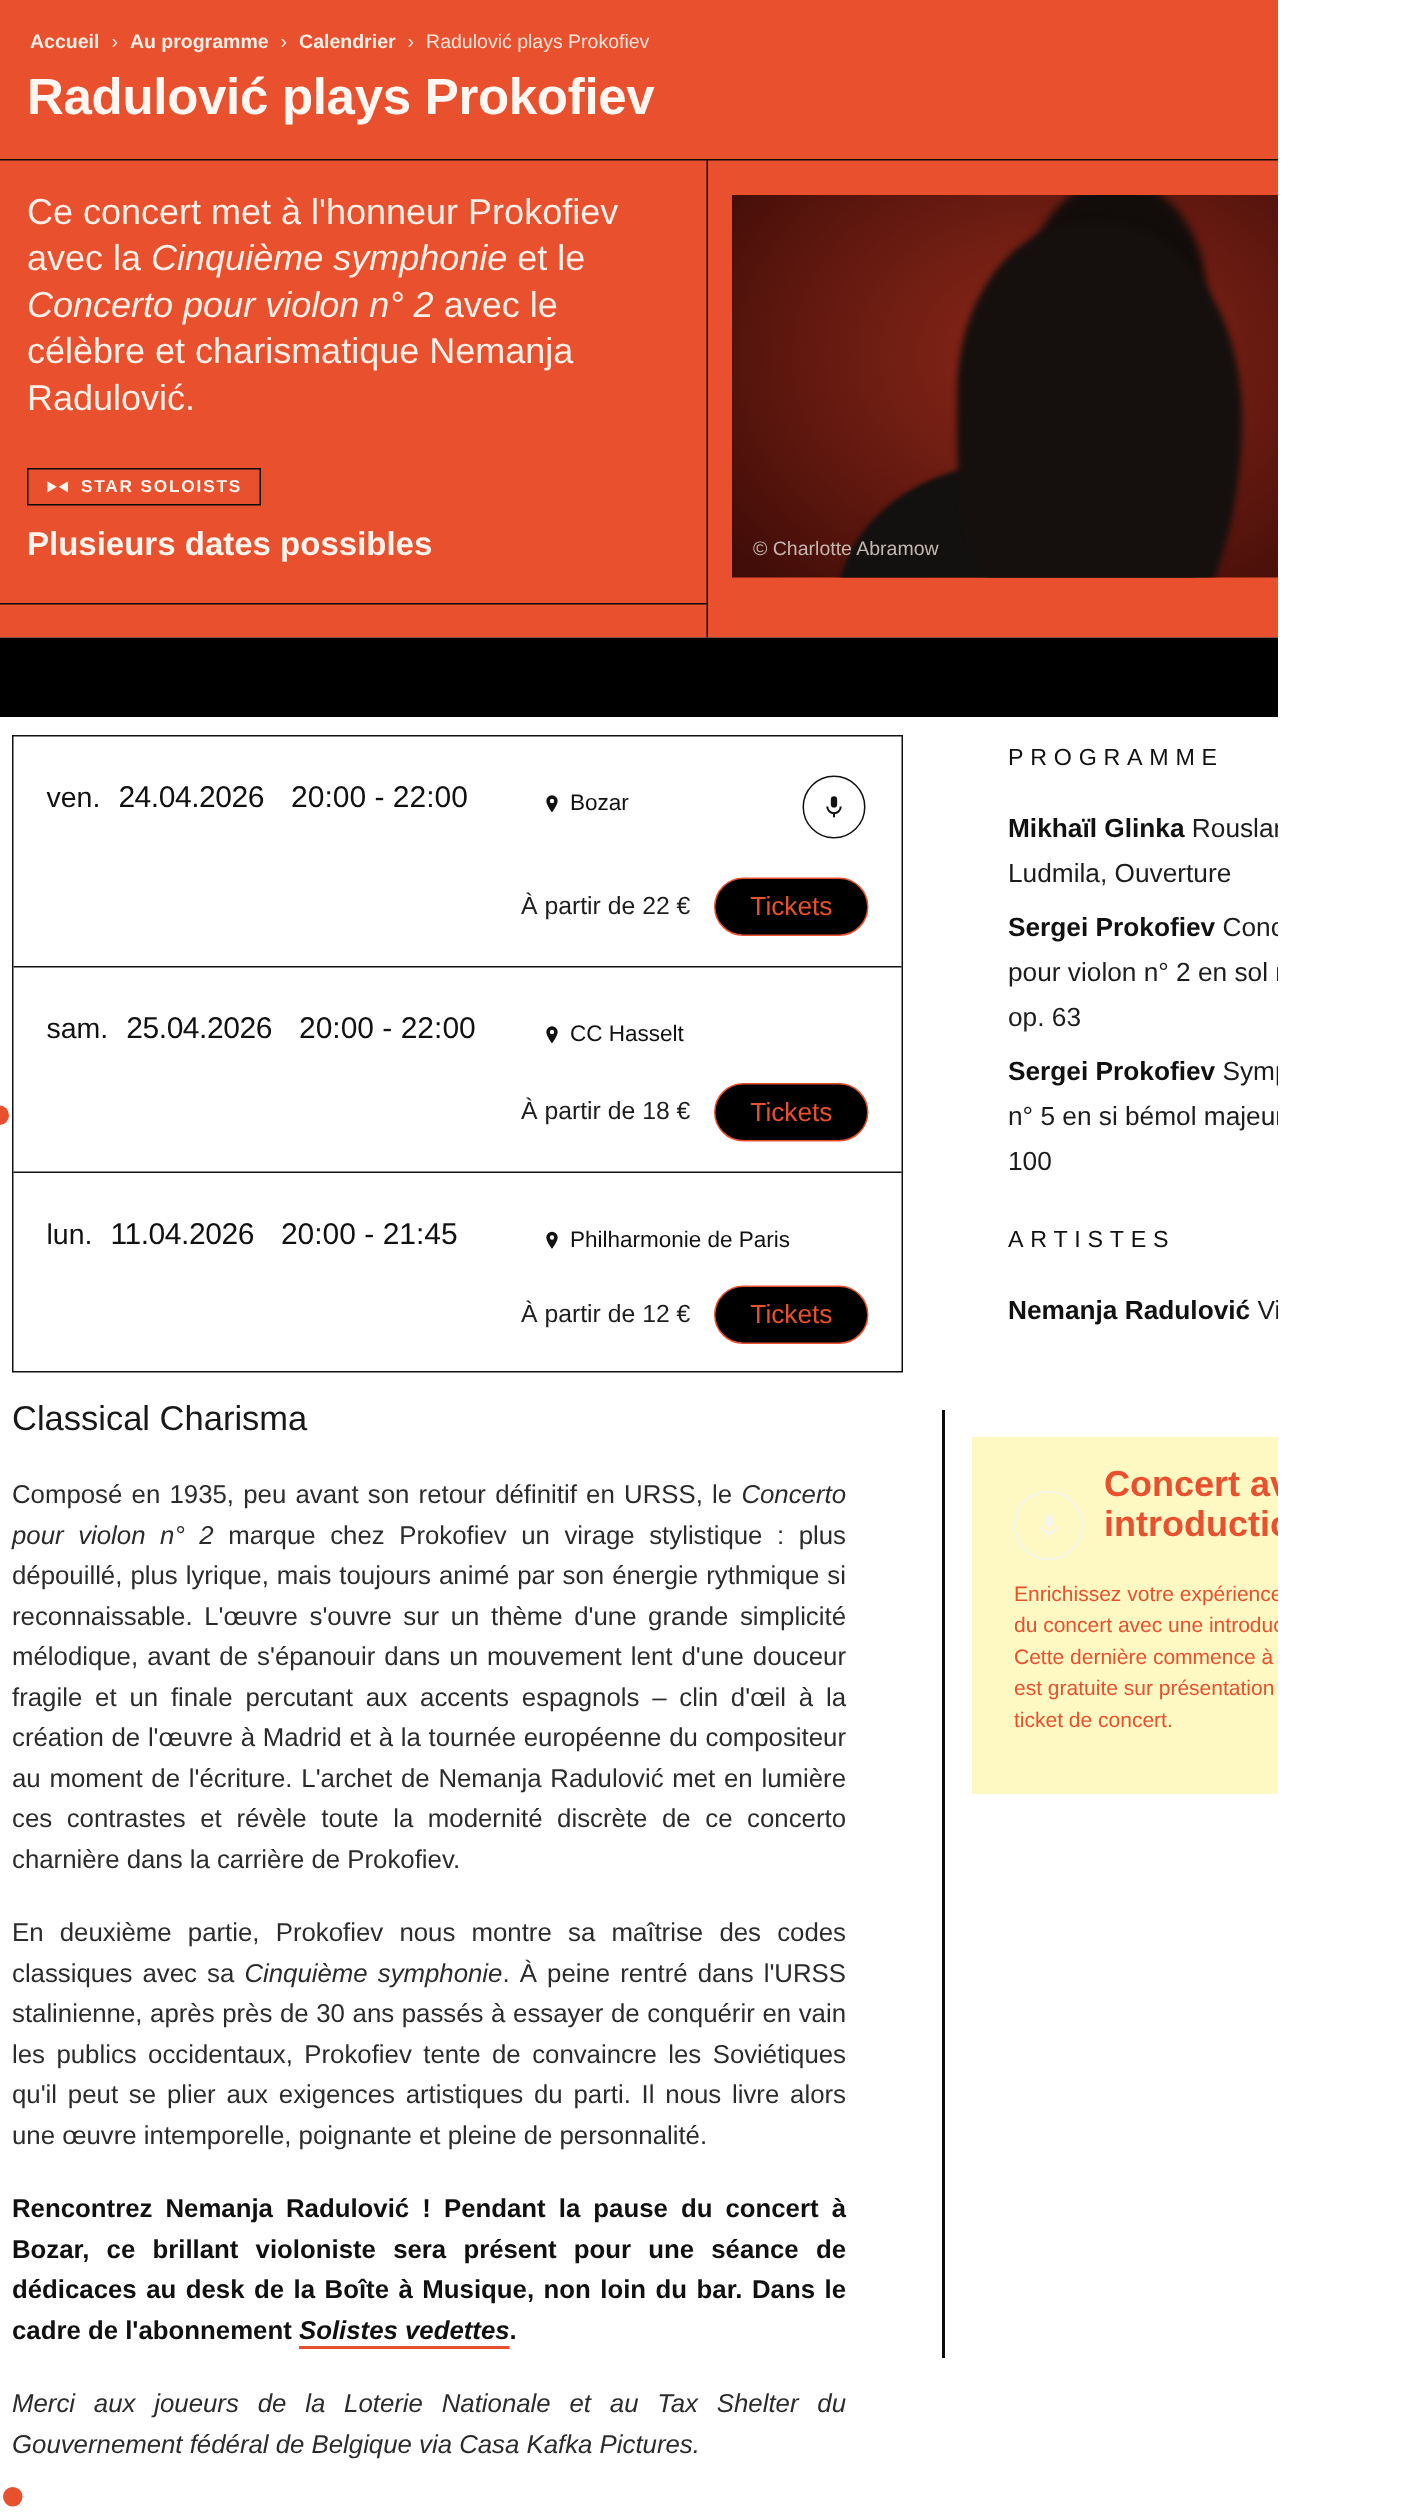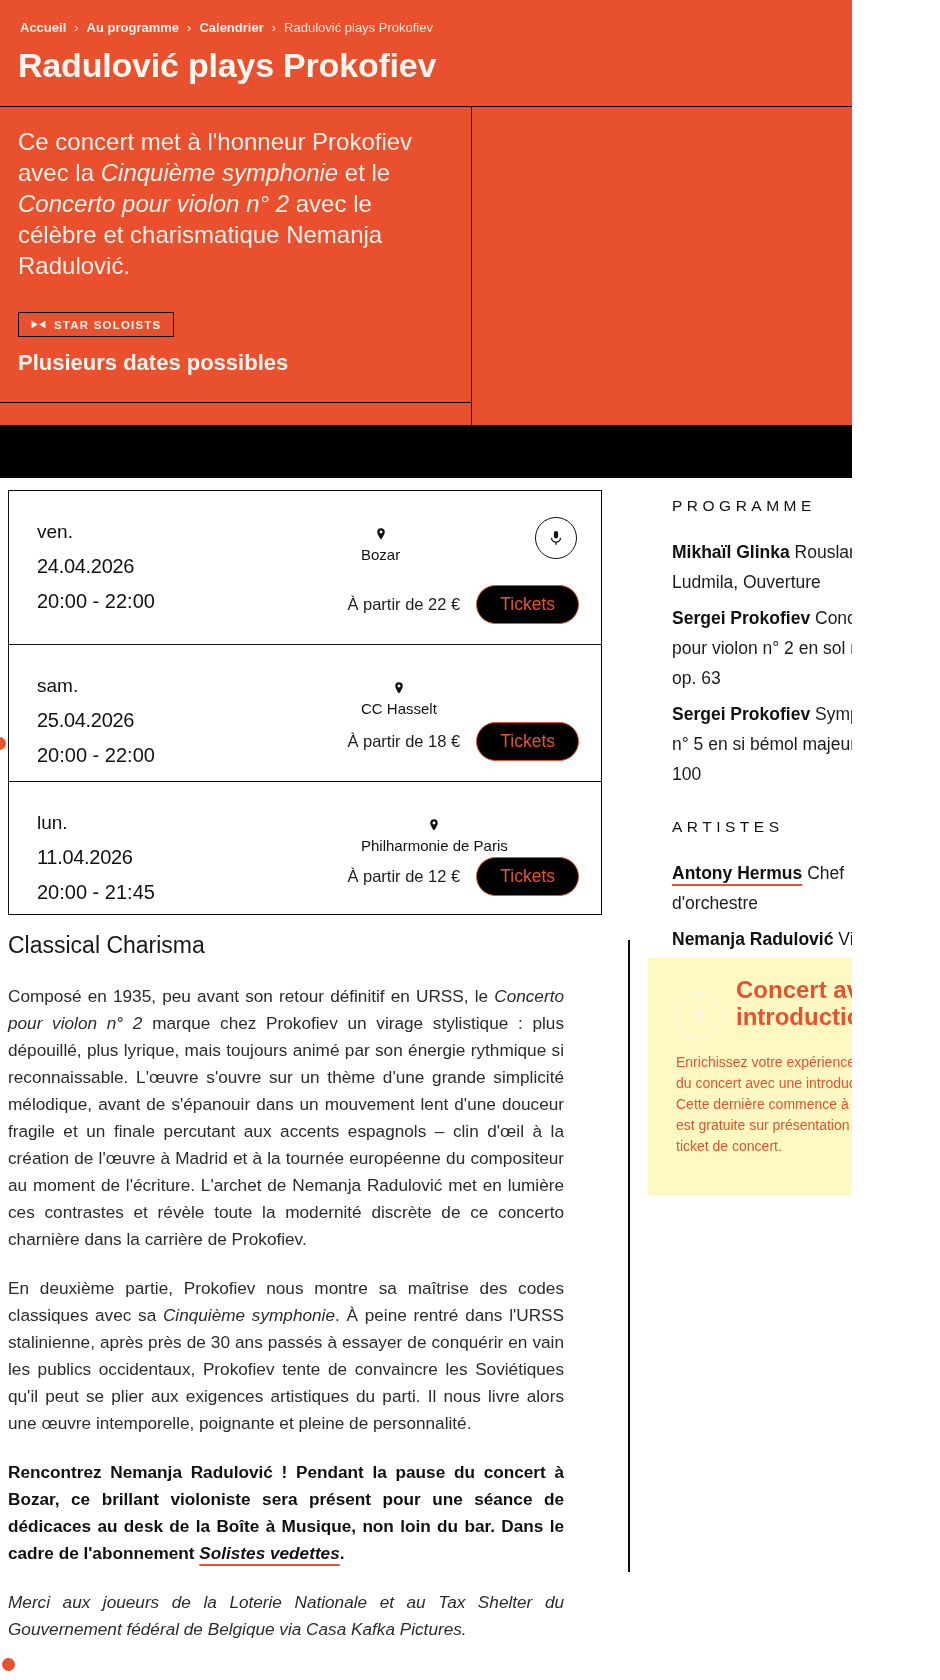--- a/index.html
+++ b/index.html
@@ -51,26 +51,26 @@
   
   .black-band { position:absolute; left:0; top:425px; width:940px; height:53px; background:#000; }
 
   
   .event-card { position:absolute; left:8px; top:490px; width:594px; height:425px;
                 border:1.5px solid #111; background:#fff; }
   .event-row { position:absolute; left:0; width:100%; }
   .event-row.r1 { top:0; height:153px; }
   .event-row.r2 { top:153px; height:137px; border-top:1.5px solid #111; }
   .event-row.r3 { top:290px; height:135px; border-top:1.5px solid #111; }
-  .when { position:absolute; left:22px; top:30px; display:flex; align-items:baseline; gap:12px; color:#111;flex-direction:column; }
+  .when { position:absolute; left:22px; top:30px; display:flex; align-items:baseline; gap:12px; color:#111; }
   .when .day { font-size:19px; }
   .when .date { font-size:20px; font-weight:500; letter-spacing:-0.3px; }
   .when .time { font-size:20px; font-weight:500; margin-left:6px; }
   .venue { position:absolute; left:352px; top:36px; display:flex; align-items:center; gap:5px;
-           font-size:15px; color:#111;flex-direction:column; }
+           font-size:15px; color:#111; }
   .venue svg { display:block; }
   .mic-circle { position:absolute; right:24px; top:26px; width:42px; height:42px; border-radius:50%;
                 border:1.5px solid #111; display:flex; align-items:center; justify-content:center;
                 color:#111; cursor:pointer; background:#fff; }
   .buy { position:absolute; right:22px; bottom:20px; display:flex; align-items:center; gap:16px; }
   .price { font-size:16.5px; color:#1d1d1d; }
   .tickets-btn { display:inline-block; padding:8px 23px; border:1.5px solid #E8502E; border-radius:22px;
                  color:#E8502E; font-size:17.5px; font-weight:500; background:#000000; cursor:pointer; }
 
   
@@ -139,20 +139,29 @@
       <span>
         <svg width="15" height="9" viewBox="0 0 24 12" fill="#FCF3EC">
             <path d="M1 0l10 6L1 12zM23 0L13 6l10 6z"></path>
           </svg>
       </span>
       <span>STAR SOLOISTS</span>
     </div>
 
     <div class="hero-dates">Plusieurs dates possibles</div>
 
+    <div class="photo">
+      <div class="jacket"></div>
+      <div class="face"></div>
+      <div class="eye"></div>
+      <div class="mouth"></div>
+      <div class="hair2"></div>
+      <div class="hair"></div>
+      <div class="photo-credit">© Charlotte Abramow</div>
+    </div>
   </div>
 
   <div class="black-band"></div>
 
   <div class="event-card">
 
     <div class="event-row r1">
       <div class="when">
         <span class="day">ven.</span>
         <span class="date">24.04.2026</span>
@@ -228,23 +237,20 @@
     <div class="side-item">
       <b>Sergei Prokofiev</b><span> Concerto pour violon n° 2 en sol mineur, op. 63</span>
     </div>
     <div class="side-item">
       <b>Sergei Prokofiev</b><span> Symphonie n° 5 en si bémol majeur, op. 100</span>
     </div>
   </div>
 
   <div class="side-heading artistes">ARTISTES</div>
   <div class="side-list artistes-list">
-    <div class="side-item">
-      <span class="artist-link">Antony Hermus</span><span> Chef d'orchestre</span>
-    </div>
     <div class="side-item">
       <b>Nemanja Radulović</b><span> Violon</span>
     </div>
   </div>
 
   <div class="intro-box">
     <div class="intro-box-head">
       <div class="mic-circle-dark">
         <svg width="19" height="19" viewBox="0 0 24 24" fill="none" stroke="currentColor" stroke-width="1.8">
           <rect x="9.2" y="2.5" width="5.6" height="10" rx="2.8" fill="currentColor" stroke="none"></rect>

